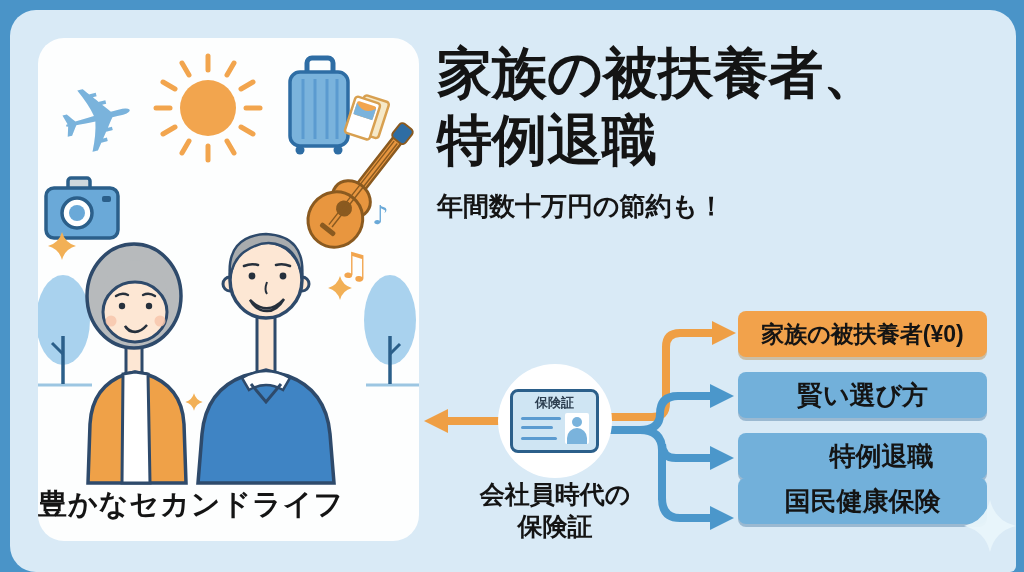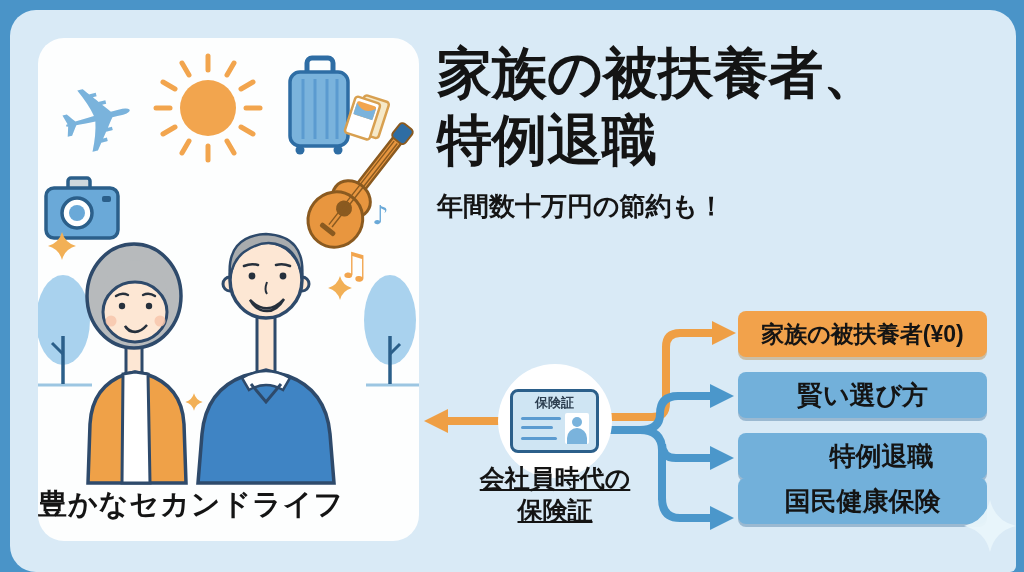--- a/index.html
+++ b/index.html
@@ -31,22 +31,22 @@
                  border-radius:50%;background:#fff;}
   .ins-card{position:absolute;left:12px;top:25px;width:89px;height:64px;border-radius:8px;
             background:var(--ins-fill);border:3.5px solid var(--navy);}
   .ins-card .t{position:absolute;top:2px;left:0;right:0;text-align:center;
                font-size:13px;font-weight:900;color:#2c3e50;}
   .ins-line{position:absolute;left:8px;height:3px;border-radius:2px;background:#5b9bd0;}
   .ins-photo{position:absolute;right:7px;top:21px;width:24px;height:31px;background:#fff;
              border-radius:2px;overflow:hidden;}
   .ins-photo .head{position:absolute;left:7px;top:4px;width:10px;height:10px;border-radius:50%;background:#7ab3dc;}
   .ins-photo .body{position:absolute;left:2px;top:15px;width:20px;height:16px;border-radius:10px 10px 0 0;background:#7ab3dc;}
-  .source-label{position:absolute;left:445px;top:452px;width:200px;text-align:center;
-                font-size:25px;font-weight:900;line-height:1.28;text-decoration:underline;}
+  .source-label{position:absolute;left:445px;top:468px;width:200px;text-align:center;
+                font-size:25px;font-weight:900;line-height:1.28;}
   .source-label span{display:block;}
   
   .opt{position:absolute;left:728px;width:249px;height:46px;border-radius:8px;
        display:flex;align-items:center;justify-content:center;
        font-weight:900;color:var(--text-dark);}
   .opt.orange{background:var(--box-orange);box-shadow:0 3px 0 rgba(175,110,20,.35);font-size:23px;}
   .opt.blue{background:var(--box-blue);box-shadow:0 3px 0 rgba(40,95,140,.35);font-size:26px;}
   .opt1{top:301px;} .opt2{top:362px;} .opt3{top:423px;padding-left:38px;} .opt4{top:468px;}
   .big-sparkle{position:absolute;left:952px;top:488px;width:56px;height:56px;}
 </style>

